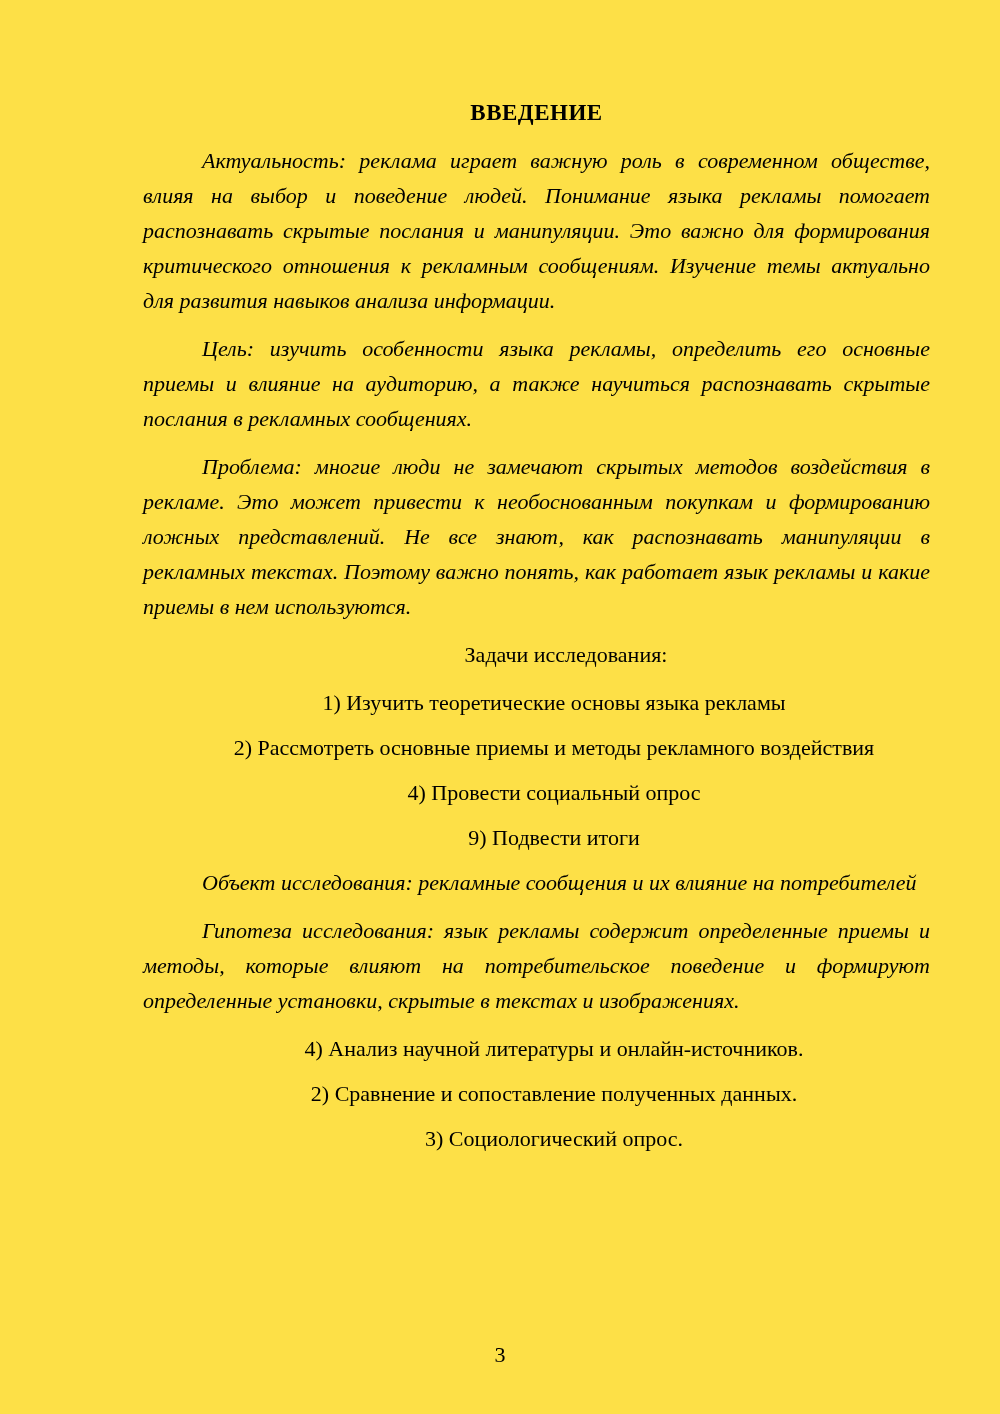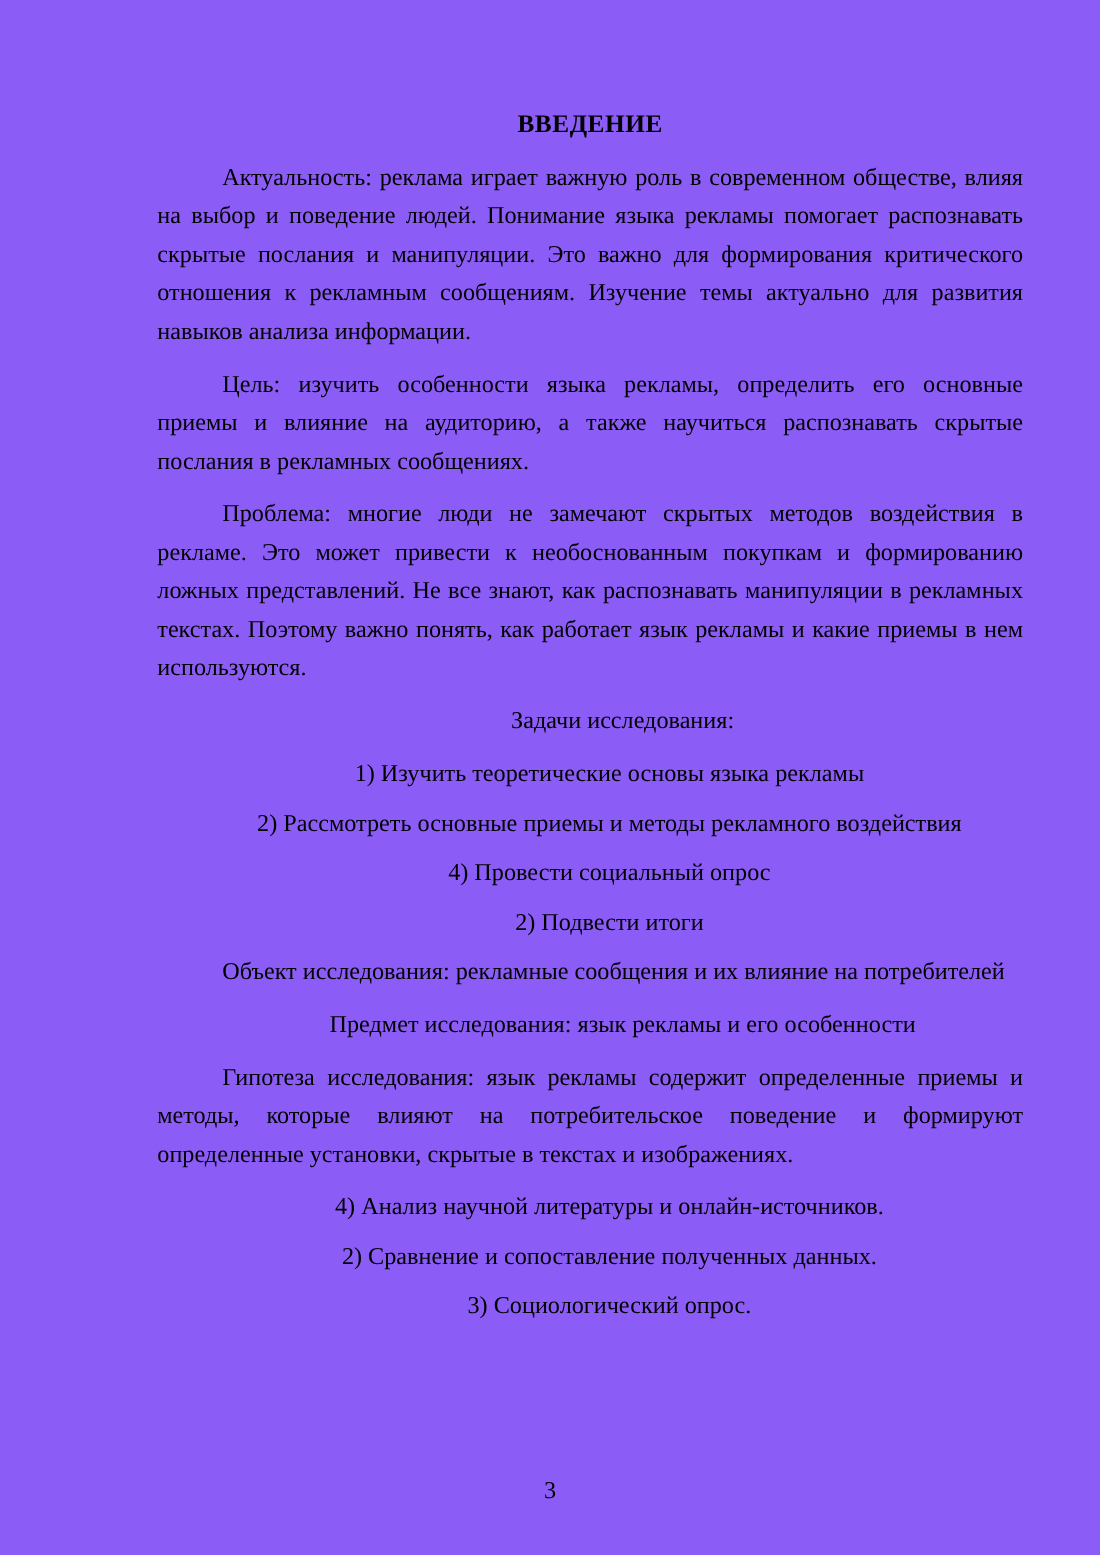--- a/index.html
+++ b/index.html
@@ -5,40 +5,41 @@
   html, body {
     margin: 0;
     padding: 0;
     background: #ffffff;
   }
   .page {
     position: relative;
     width: 1000px;
     height: 1414px;
     margin: 0 auto;
-    background: #8b5cf6;
+    background: #fde047;
     box-sizing: border-box;
     padding: 95px 70px 0 143px;
     font-family: "Liberation Serif", "DejaVu Serif", serif;
     font-size: 22px;
     line-height: 35px;
     color: #000000;
     overflow: hidden;
   }
   .doc-title {
     font-size: 23px;
     font-weight: bold;
     text-align: center;
     margin: 0 0 13px 0;
     letter-spacing: 0.5px;
   }
   p.para {
     margin: 0 0 13px 0;
     text-align: justify;
     text-indent: 59px;
+    font-style: italic;
   }
   p.heading-line {
     margin: 0 0 13px 0;
     text-align: center;
     text-indent: 59px;
   }
   p.list-item {
     margin: 0 0 10px 0;
     text-align: center;
     text-indent: 0;
@@ -64,25 +65,24 @@
 
   <p class="para">Цель: изучить особенности языка рекламы, определить его основные приемы и влияние на аудиторию, а также научиться распознавать скрытые послания в рекламных сообщениях.</p>
 
   <p class="para">Проблема: многие люди не замечают скрытых методов воздействия в рекламе. Это может привести к необоснованным покупкам и формированию ложных представлений. Не все знают, как распознавать манипуляции в рекламных текстах. Поэтому важно понять, как работает язык рекламы и какие приемы в нем используются.</p>
 
   <p class="heading-line">Задачи исследования:</p>
 
   <p class="list-item">1) Изучить теоретические основы языка рекламы</p>
   <p class="list-item">2) Рассмотреть основные приемы и методы рекламного воздействия</p>
   <p class="list-item">4) Провести социальный опрос</p>
-  <p class="list-item">2) Подвести итоги</p>
+  <p class="list-item">9) Подвести итоги</p>
 
   <p class="para">Объект исследования: рекламные сообщения и их влияние на потребителей</p>
 
-  <p class="heading-line">Предмет исследования: язык рекламы и его особенности</p>
 
   <p class="para">Гипотеза исследования: язык рекламы содержит определенные приемы и методы, которые влияют на потребительское поведение и формируют определенные установки, скрытые в текстах и изображениях.</p>
 
 
   <p class="list-item">4) Анализ научной литературы и онлайн-источников.</p>
   <p class="list-item">2) Сравнение и сопоставление полученных данных.</p>
   <p class="list-item">3) Социологический опрос.</p>
 
   <div class="page-number">3</div>
 

